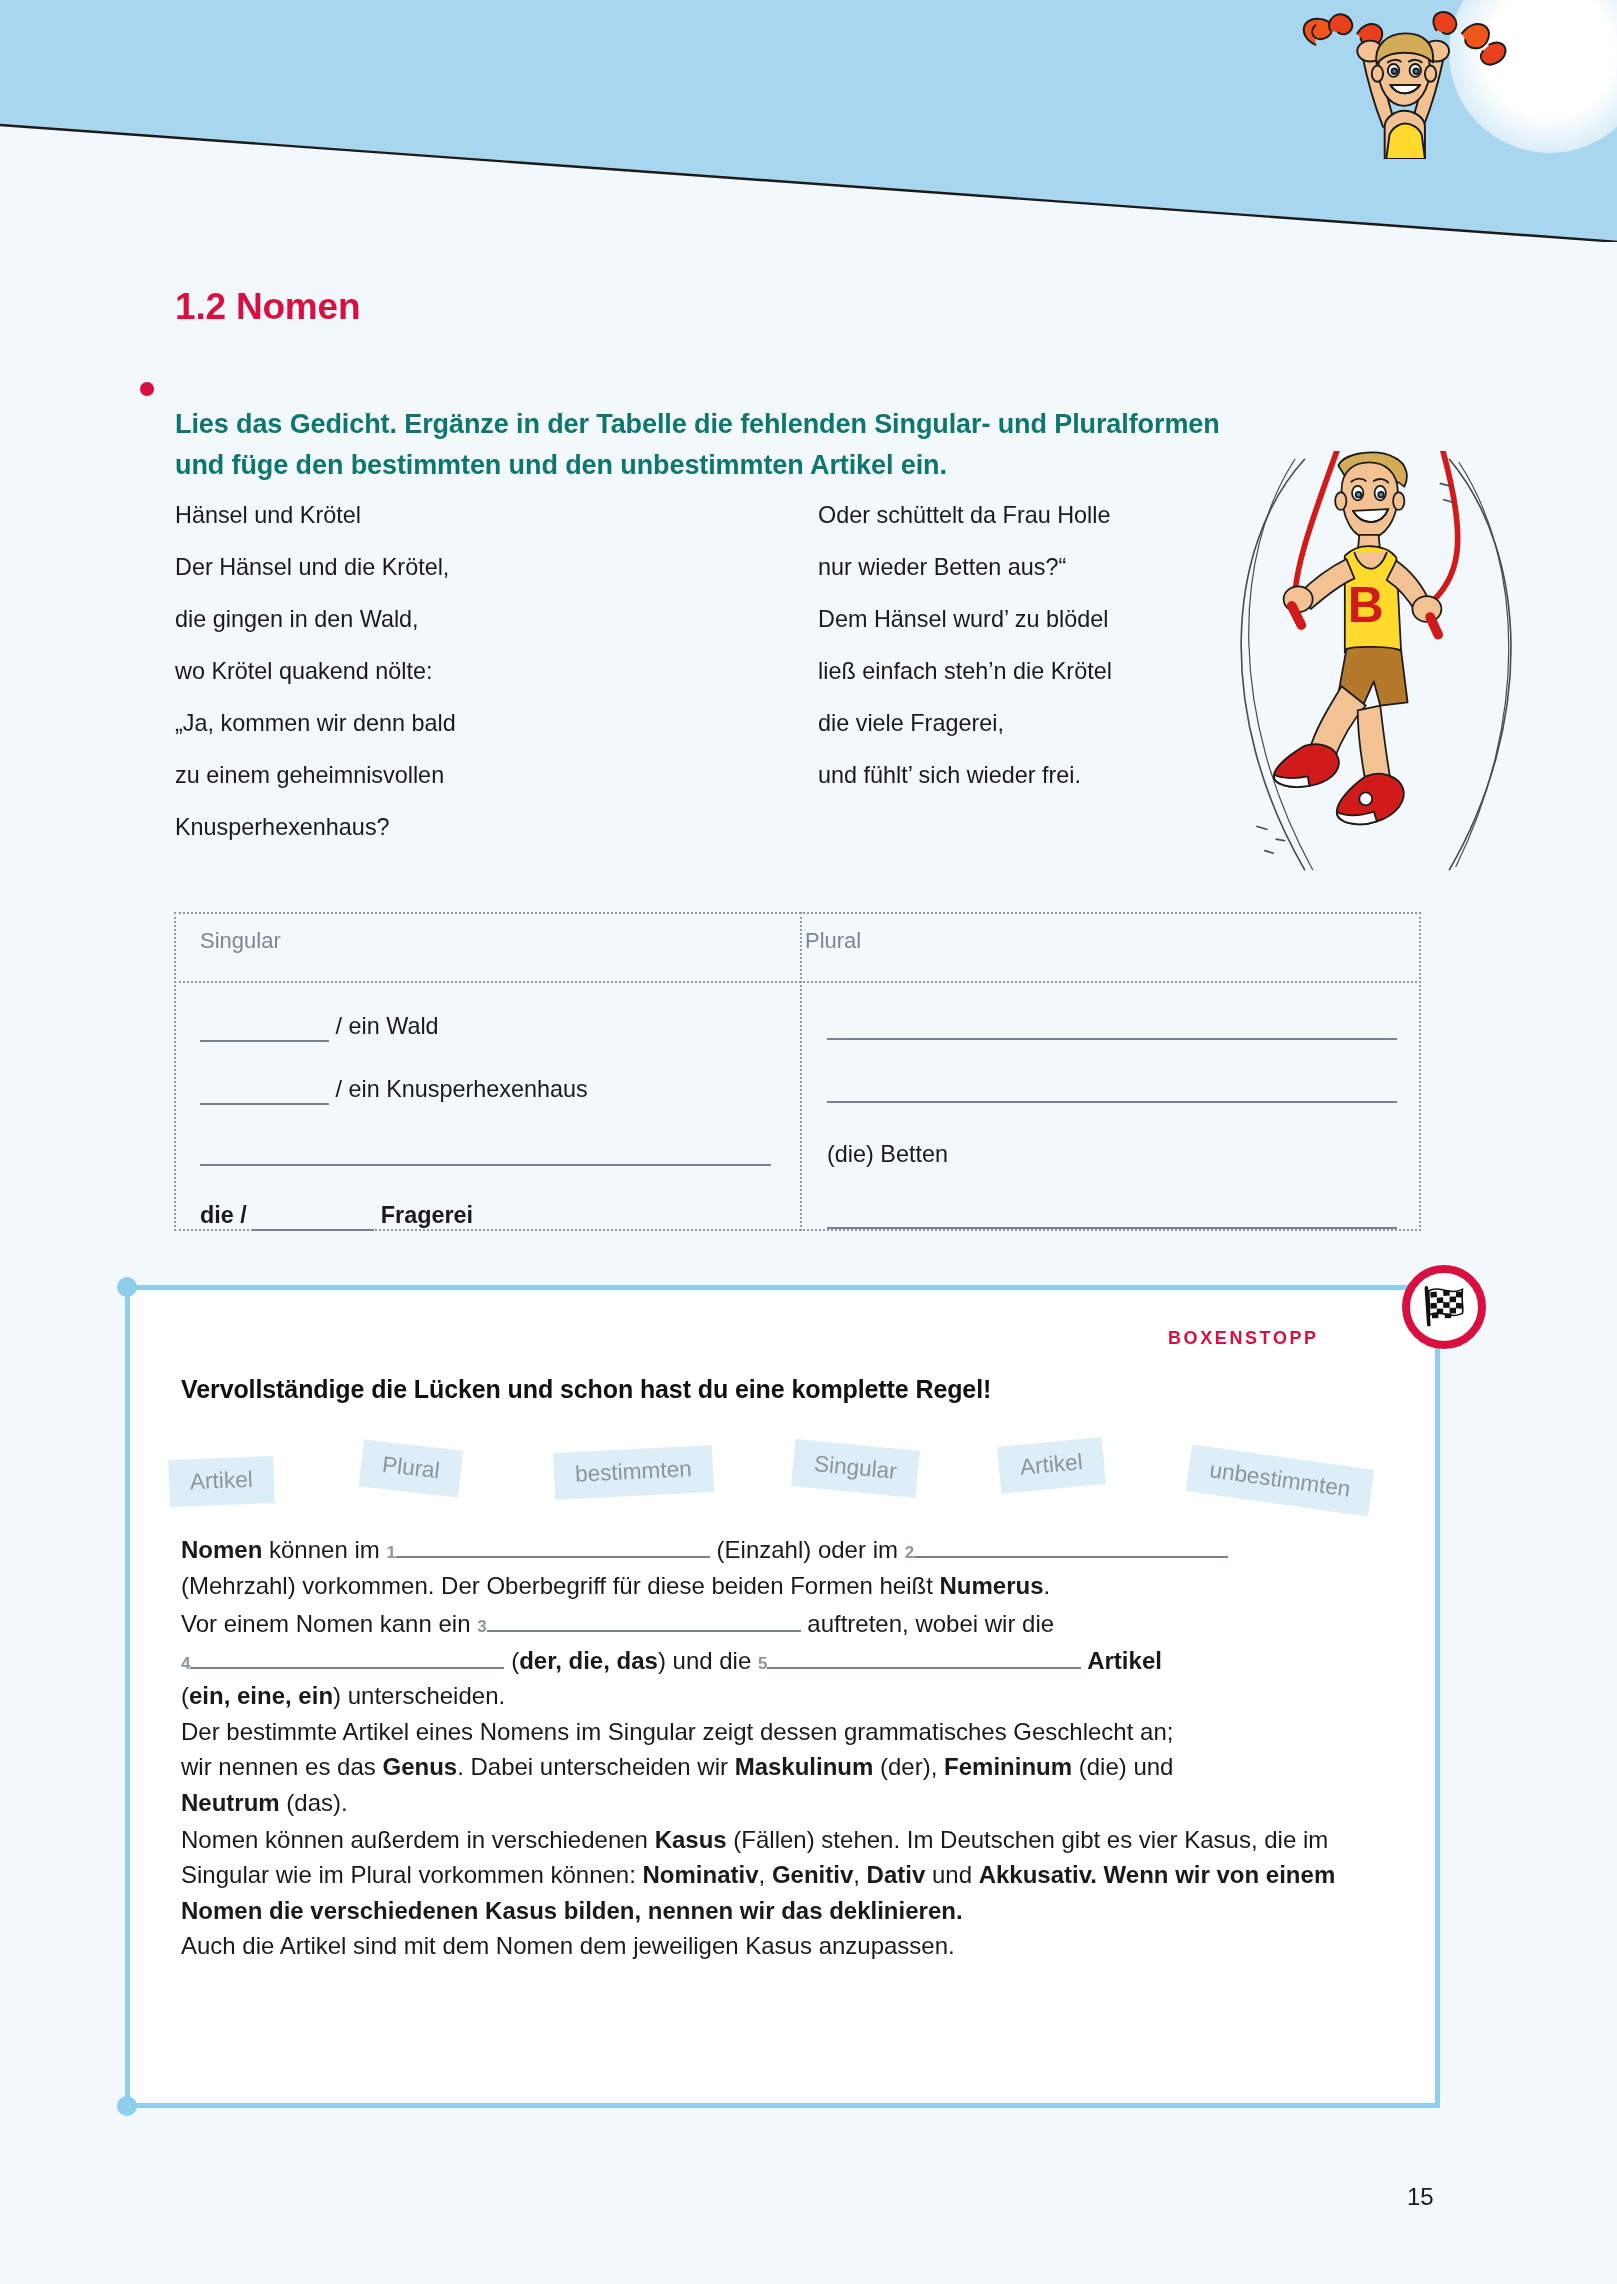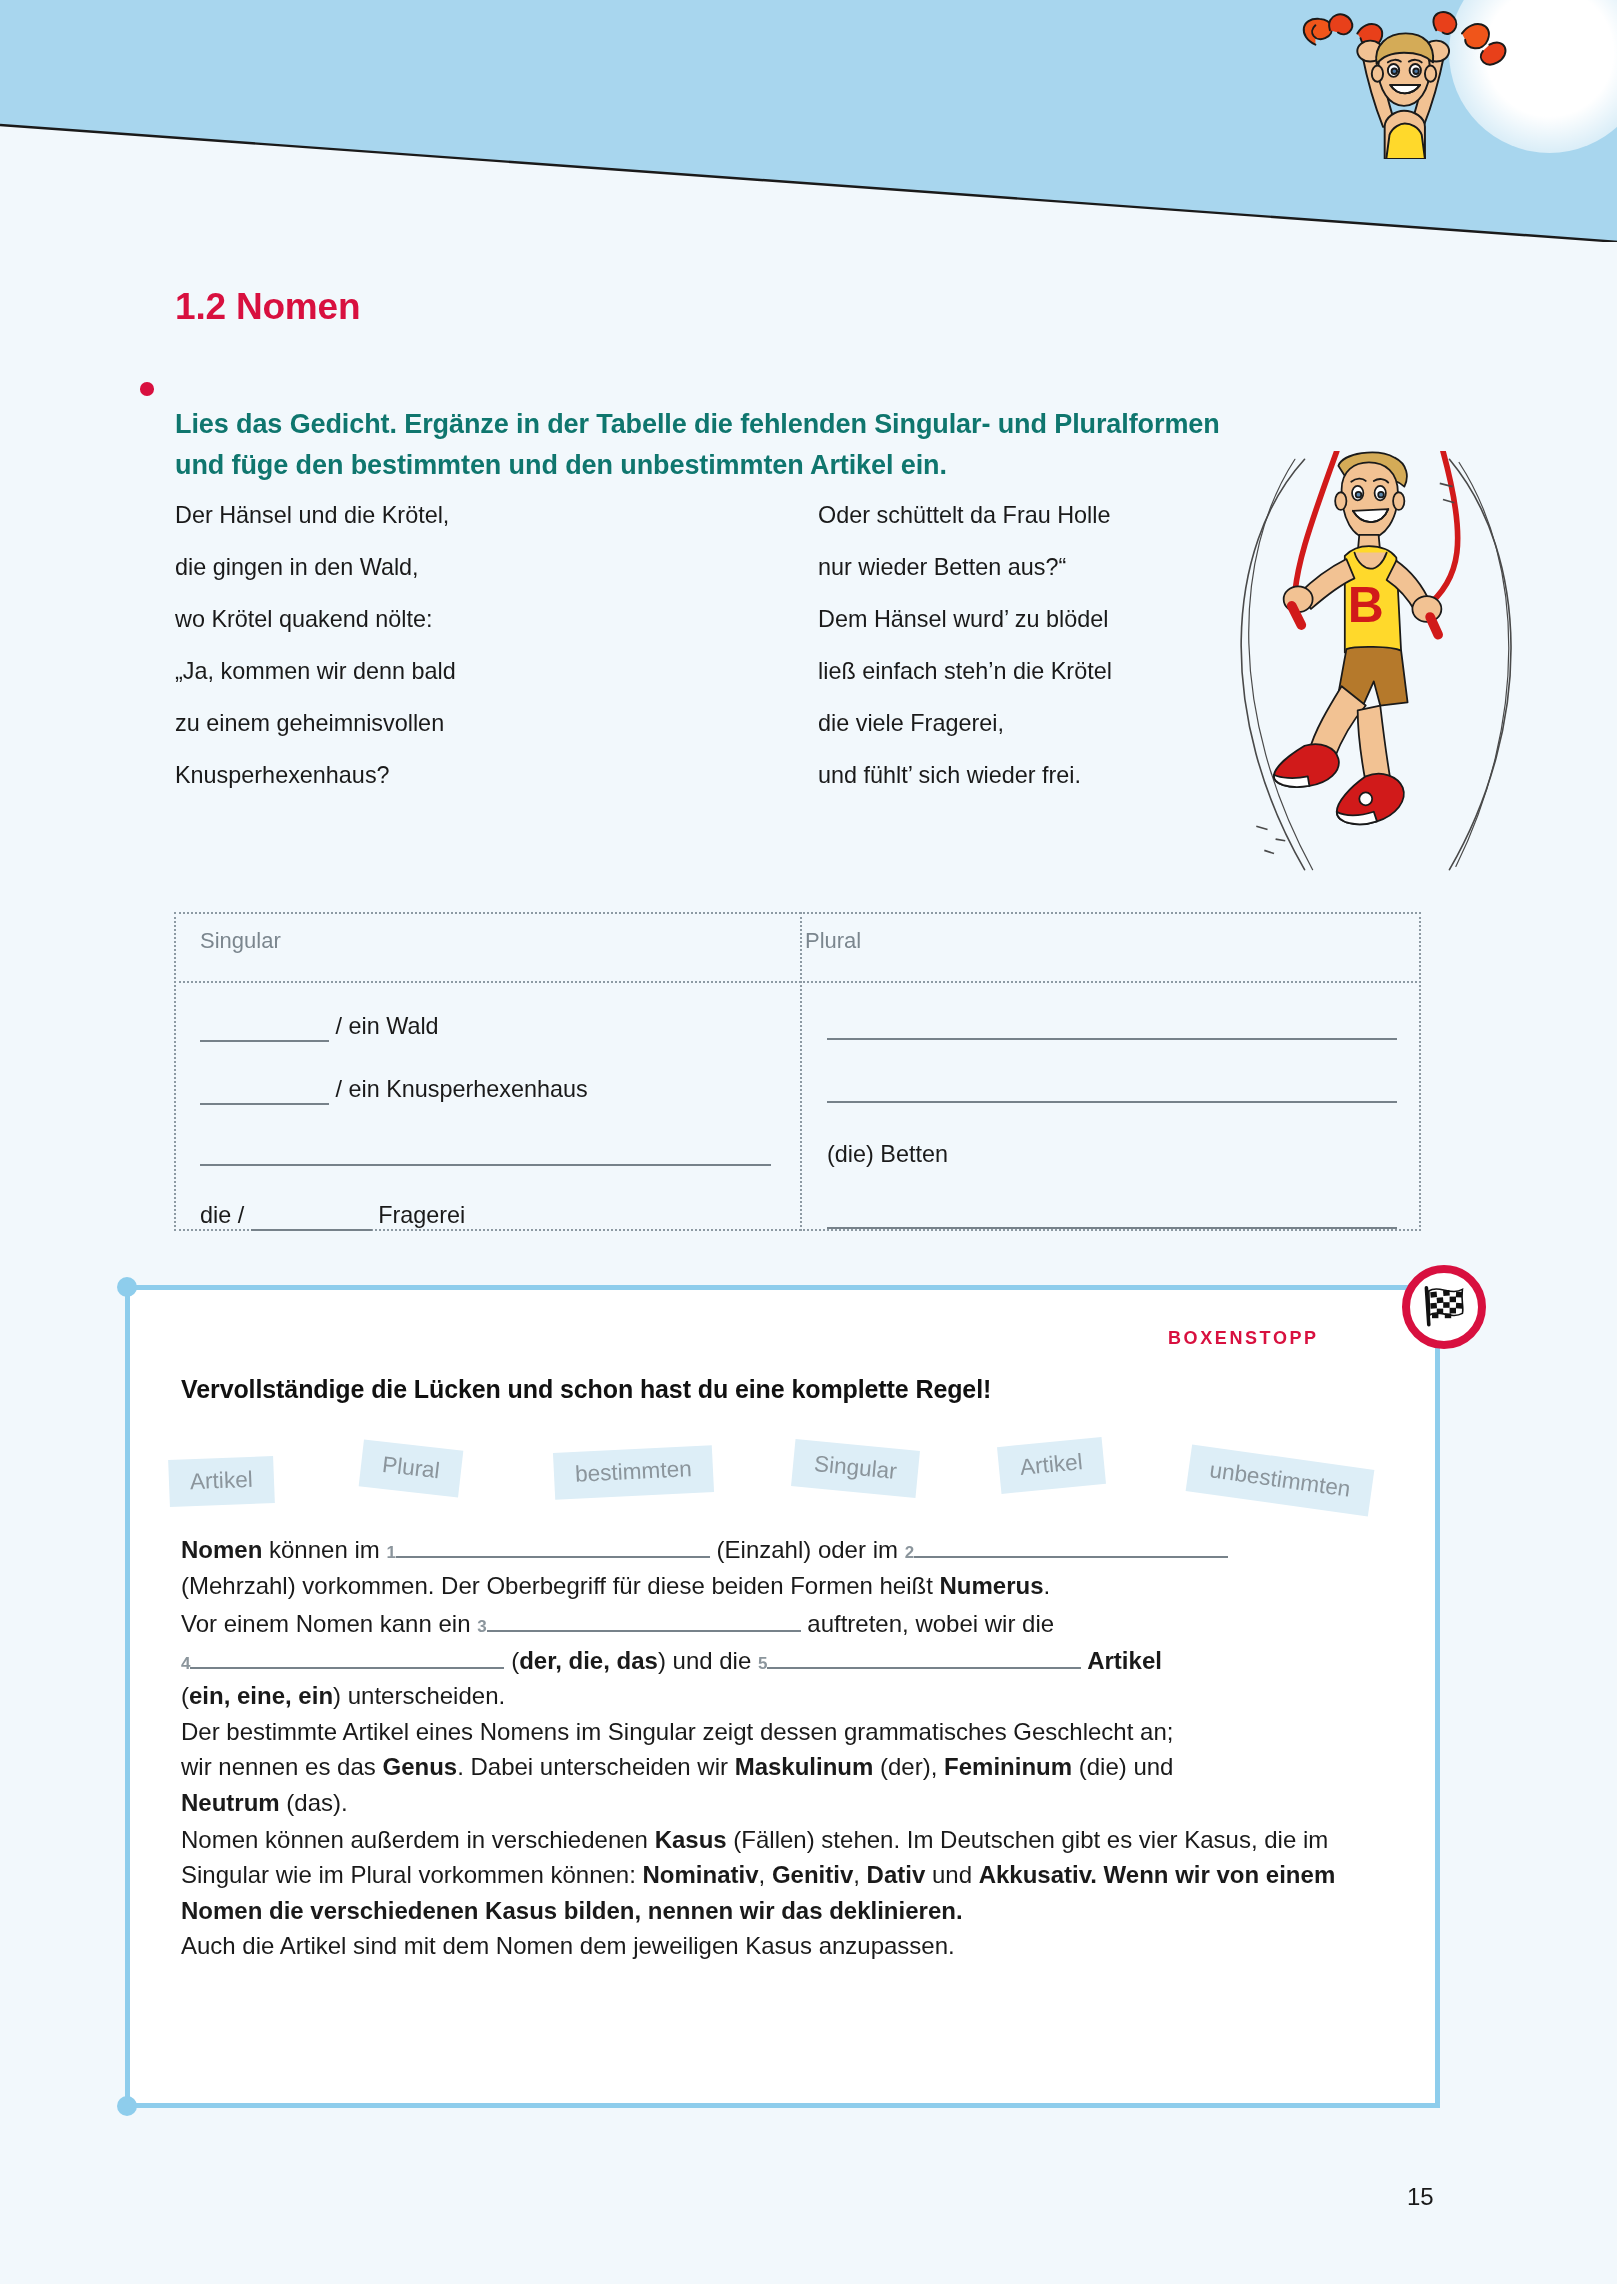--- a/index.html
+++ b/index.html
@@ -208,20 +208,21 @@
 
   <div class="task">
     <span class="task-bullet"></span>
     <div class="task-text">
       <div>Lies das Gedicht. Ergänze in der Tabelle die fehlenden Singular- und Pluralformen</div>
       <div>und füge den bestimmten und den unbestimmten Artikel ein.</div>
     </div>
   </div>
 
   <div class="poem poem-left">
+    <div>Hänsel und Krötel</div>
     <div>Der Hänsel und die Krötel,</div>
     <div>die gingen in den Wald,</div>
     <div>wo Krötel quakend nölte:</div>
     <div>„Ja, kommen wir denn bald</div>
     <div>zu einem geheimnisvollen</div>
     <div>Knusperhexenhaus?</div>
   </div>
 
   <div class="poem poem-right">
     <div>Oder schüttelt da Frau Holle</div>
@@ -312,21 +313,21 @@
       </div>
       <div class="row" style="top:74px;">
         <div class="row-text">
           <span class="blank" style="width:129px;">&nbsp;</span>
           <span>/ ein Knusperhexenhaus</span>
         </div>
       </div>
       <div class="row" style="top:137px; right:22.6px;">
         <div class="fullrule"></div>
       </div>
-      <div class="row" style="top:200px;">
+      <div class="row" style="top:200px;font-weight:bold;">
         <div class="row-text">
           <span>die /</span>
           <span class="blank" style="width:121px;">&nbsp;</span>
           <span>Fragerei</span>
         </div>
       </div>
     </div>
 
     <div class="cell-col p">
       <div class="row" style="top:11.3px; left:26px; right:24px;">

